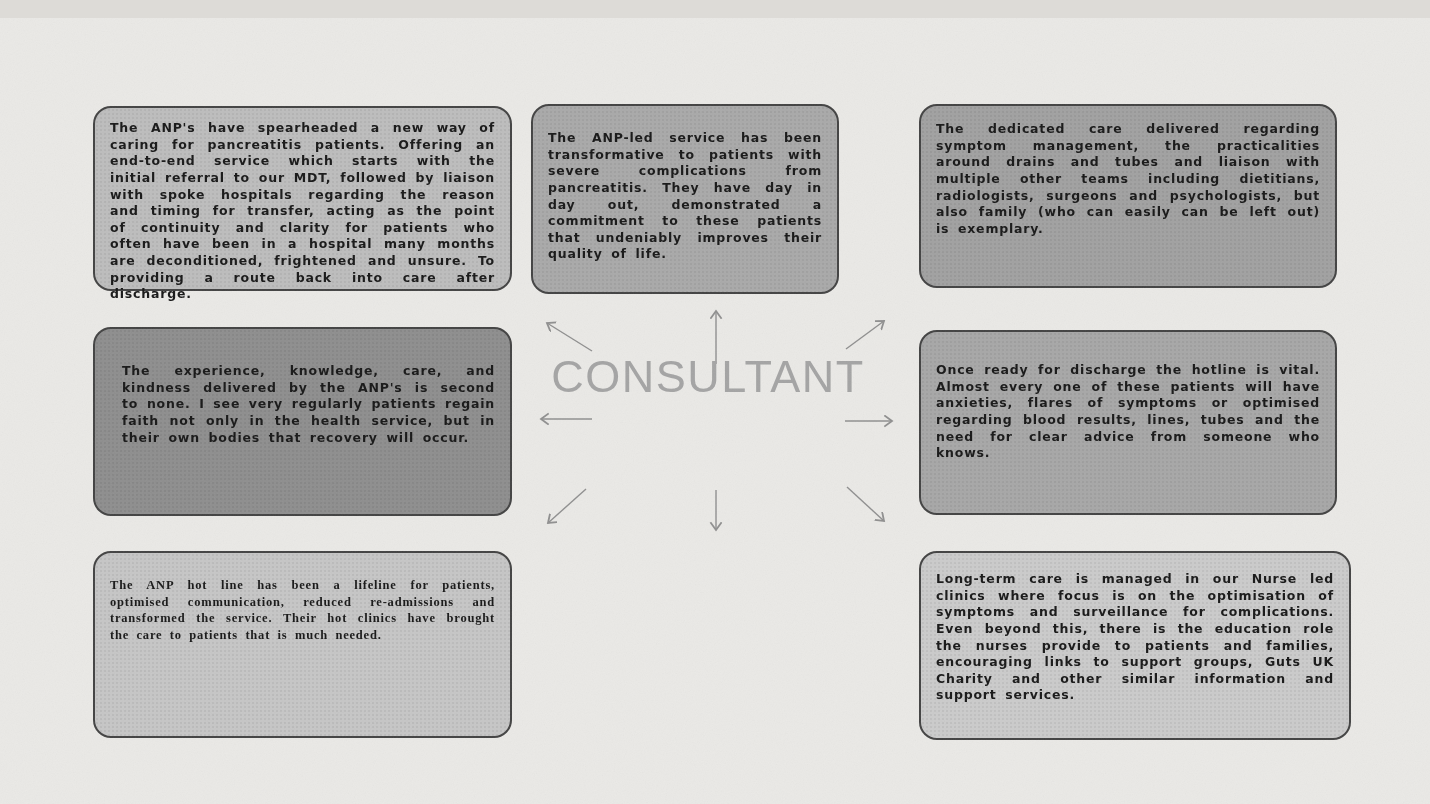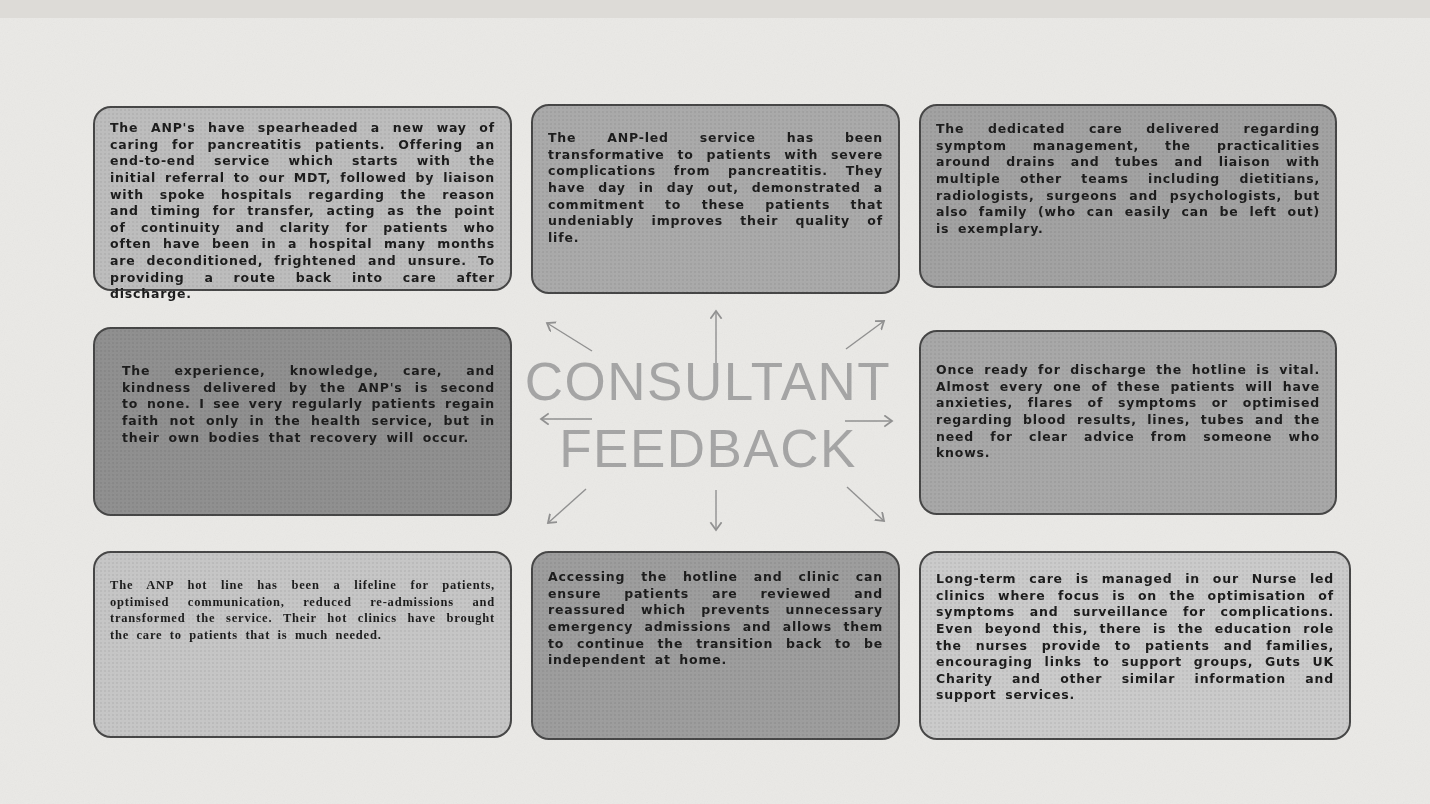--- a/index.html
+++ b/index.html
@@ -13,31 +13,31 @@
     padding:12px 15px;
     background-image:radial-gradient(circle, rgba(0,0,0,0.055) 0.7px, transparent 0.9px);
     background-size:4px 4px;
   }
   .box p{
     margin:0;color:#171717;font-weight:bold;
     font-size:12.5px;line-height:1.33;letter-spacing:0.8px;word-spacing:3.5px;
     text-align:justify;
   }
   .b1{left:93px;top:88px;width:419px;height:185px;padding-top:12px;}
-  .b2{left:531px;top:86px;width:369px;height:190px;padding-top:24px;}
+  .b2{left:531px;top:86px;width:308px;height:190px;padding-top:24px;}
   .b3{left:919px;top:86px;width:418px;height:184px;padding-top:15px;}
   .b4{left:93px;top:309px;width:419px;height:189px;padding-top:34px;}
   .b5{left:919px;top:312px;width:418px;height:185px;padding-top:30px;}
   .b6{left:93px;top:533px;width:419px;height:187px;padding-top:24px;font-family:Liberation Serif, serif;}
   .b7{left:531px;top:533px;width:369px;height:189px;padding-top:16px;}
   .b8{left:919px;top:533px;width:432px;height:189px;padding-top:18px;}
   .center-title{
     position:absolute;left:468px;top:331px;width:480px;
     text-align:center;font-family:"Liberation Sans",sans-serif;
-    font-size:53px;font-weight:400;letter-spacing:1.5px;line-height:1.26;
+    font-size:45px;font-weight:400;letter-spacing:1.5px;line-height:1.26;
     pointer-events:none;
   }
   .arrows{position:absolute;left:0;top:0;width:1430px;height:804px;pointer-events:none;}
   .arrows line{stroke-width:1.4;}
   .texture{position:absolute;left:0;top:0;width:1430px;height:804px;pointer-events:none;opacity:0.07;}
 </style>
 </head>
 <body>
 
 <div class="canvas" style="background-color: rgb(234, 233, 230); margin-top: 18px;">
@@ -59,23 +59,20 @@
   </div>
 
   <div class="box b5" style="background-color: rgb(167, 167, 167);">
     <p>Once ready for discharge the hotline is vital. Almost every one of these patients will have anxieties, flares of symptoms or optimised regarding blood results, lines, tubes and the need for clear advice from someone who knows.</p>
   </div>
 
   <div class="box b6" style="background-color: rgb(198, 198, 198);">
     <p>The ANP hot line has been a lifeline for patients, optimised communication, reduced re-admissions and transformed the service. Their hot clinics have brought the care to patients that is much needed.</p>
   </div>
 
-  <div class="box b7" style="background-color: rgb(156, 156, 156);">
-    <p>Accessing the hotline and clinic can ensure patients are reviewed and reassured which prevents unnecessary emergency admissions and allows them to continue the transition back to be independent at home.</p>
-  </div>
 
   <div class="box b8" style="background-color: rgb(203, 203, 203);">
     <p>Long-term care is managed in our Nurse led clinics where focus is on the optimisation of symptoms and surveillance for complications. Even beyond this, there is the education role the nurses provide to patients and families, encouraging links to support groups, Guts UK Charity and other similar information and support services.</p>
   </div>
 
   <svg class="arrows" viewBox="0 0 1430 804" xmlns="http://www.w3.org/2000/svg">
     <defs>
       <marker id="ah" markerWidth="10" markerHeight="10" refX="5.5" refY="4" orient="auto">
         <path d="M0,0 L5.5,4 L0,8" fill="none" stroke="#8f8f8f" stroke-width="1.3" style="stroke: rgb(143, 143, 143);"></path>
       </marker>
@@ -87,21 +84,20 @@
       <line x1="592" y1="401" x2="541" y2="401" marker-end="url(#ah)"></line>
       <line x1="845" y1="403" x2="892" y2="403" marker-end="url(#ah)"></line>
       <line x1="586" y1="471" x2="548" y2="505" marker-end="url(#ah)"></line>
       <line x1="716" y1="472" x2="716" y2="512" marker-end="url(#ah)"></line>
       <line x1="847" y1="469" x2="884" y2="503" marker-end="url(#ah)"></line>
     </g>
   </svg>
 
   <div class="center-title" style="color: rgb(164, 164, 164);">
     <div>CONSULTANT</div>
-    <div>FEEDBACK</div>
   </div>
 
   <svg class="texture" xmlns="http://www.w3.org/2000/svg">
     <filter id="paperNoise">
       <feTurbulence type="fractalNoise" baseFrequency="0.9" numOctaves="2"></feTurbulence>
       <feColorMatrix type="saturate" values="0"></feColorMatrix>
     </filter>
     <rect width="1430" height="804" filter="url(#paperNoise)"></rect>
   </svg>
 

